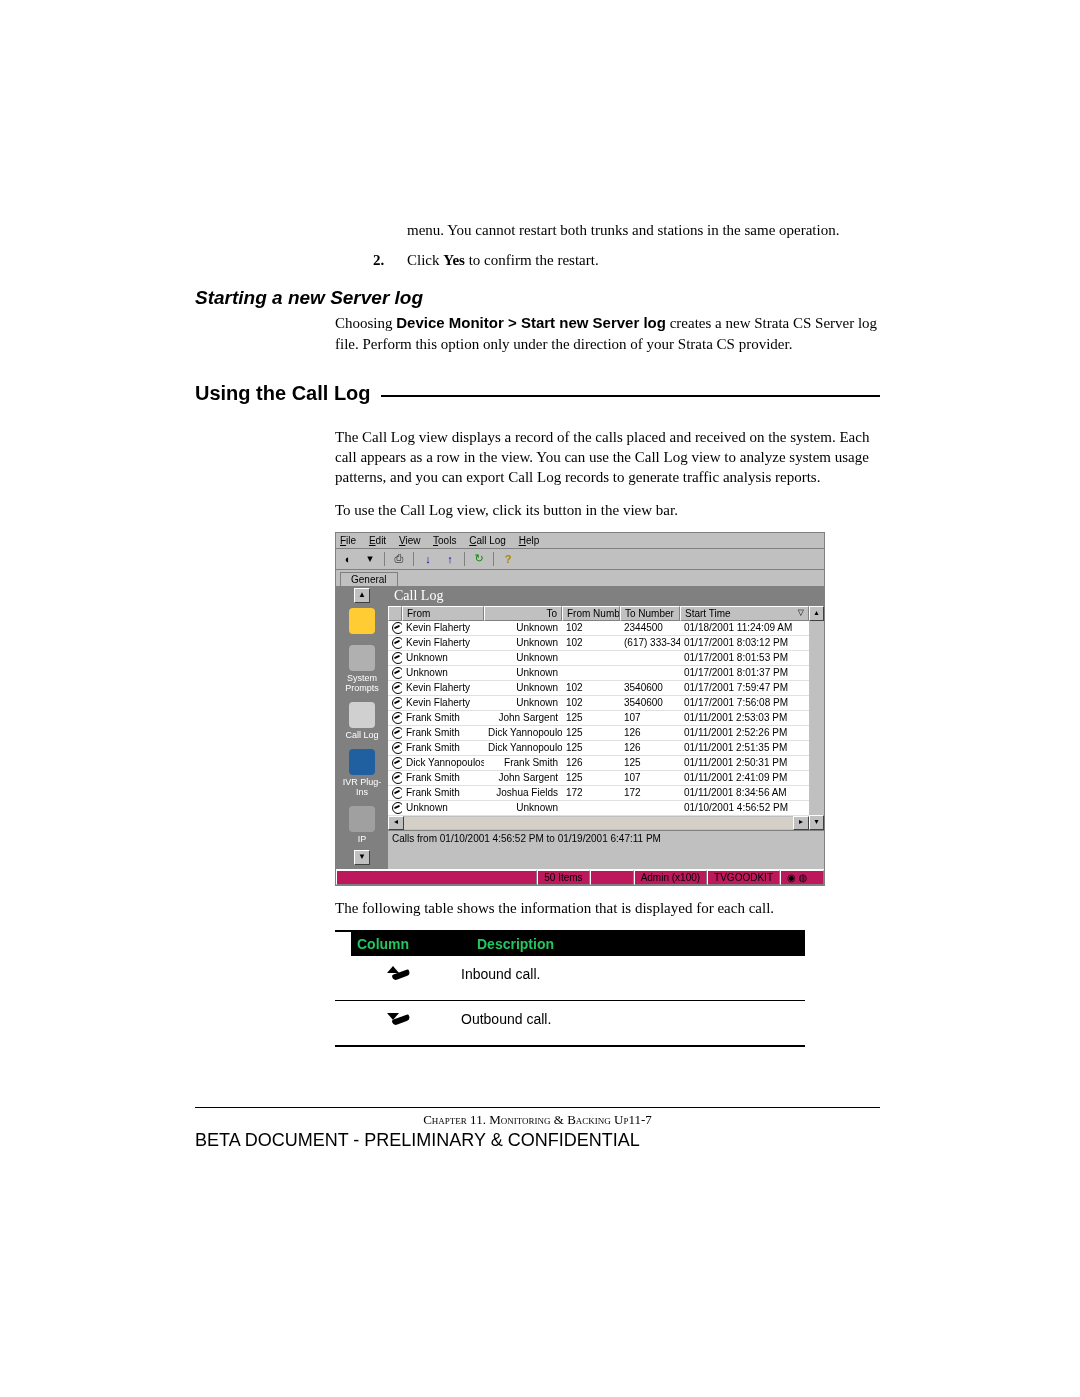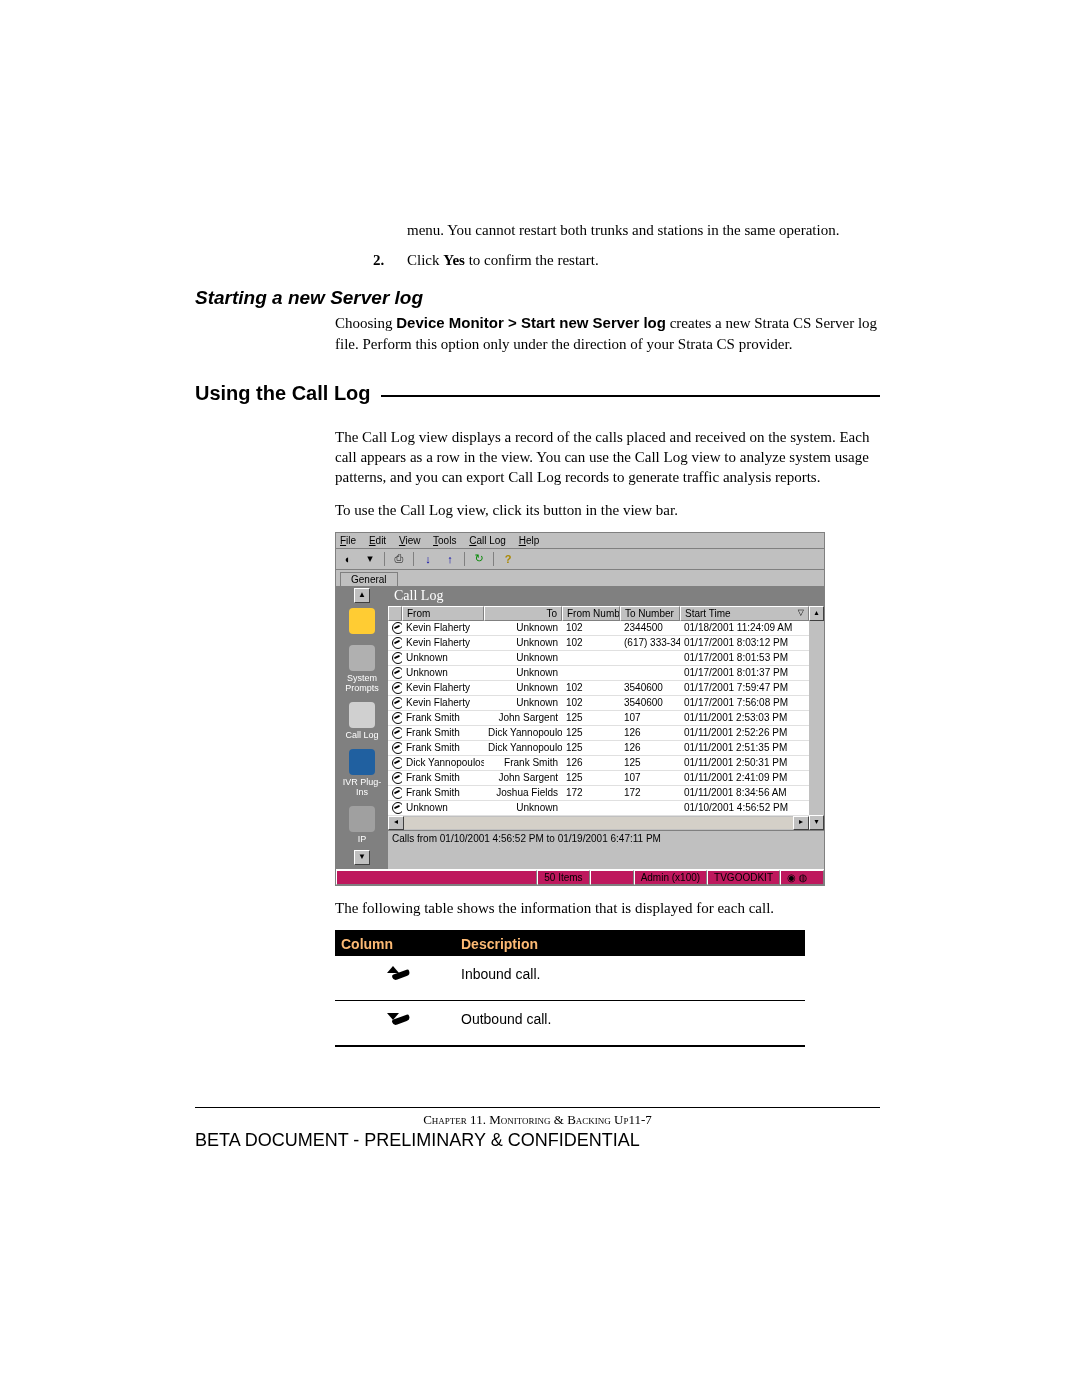--- a/index.html
+++ b/index.html
@@ -219,24 +219,25 @@
   .coltable {
     margin-left: 140px;
     width: 470px;
     margin-top: 10px;
     font-family: Arial, Helvetica, sans-serif;
     font-size: 14px;
   }
   .coltable .topline { border-top: 2px solid #000; height:0; }
   .ctheader {
     background: #000;
-    color: #fdba74;
+    color: #22c55e;
     display: flex;
     font-weight: bold;
     padding: 4px 6px;
+    margin-left: 16px;
   }
   .ctheader .colA { width: 120px; }
   .ctrow {
     display: flex;
     align-items: center;
     padding: 8px 6px 16px 6px;
     border-bottom: 1px solid #000;
   }
   .ctrow.last { border-bottom: 2px solid #000; }
   .ctrow .colA {

